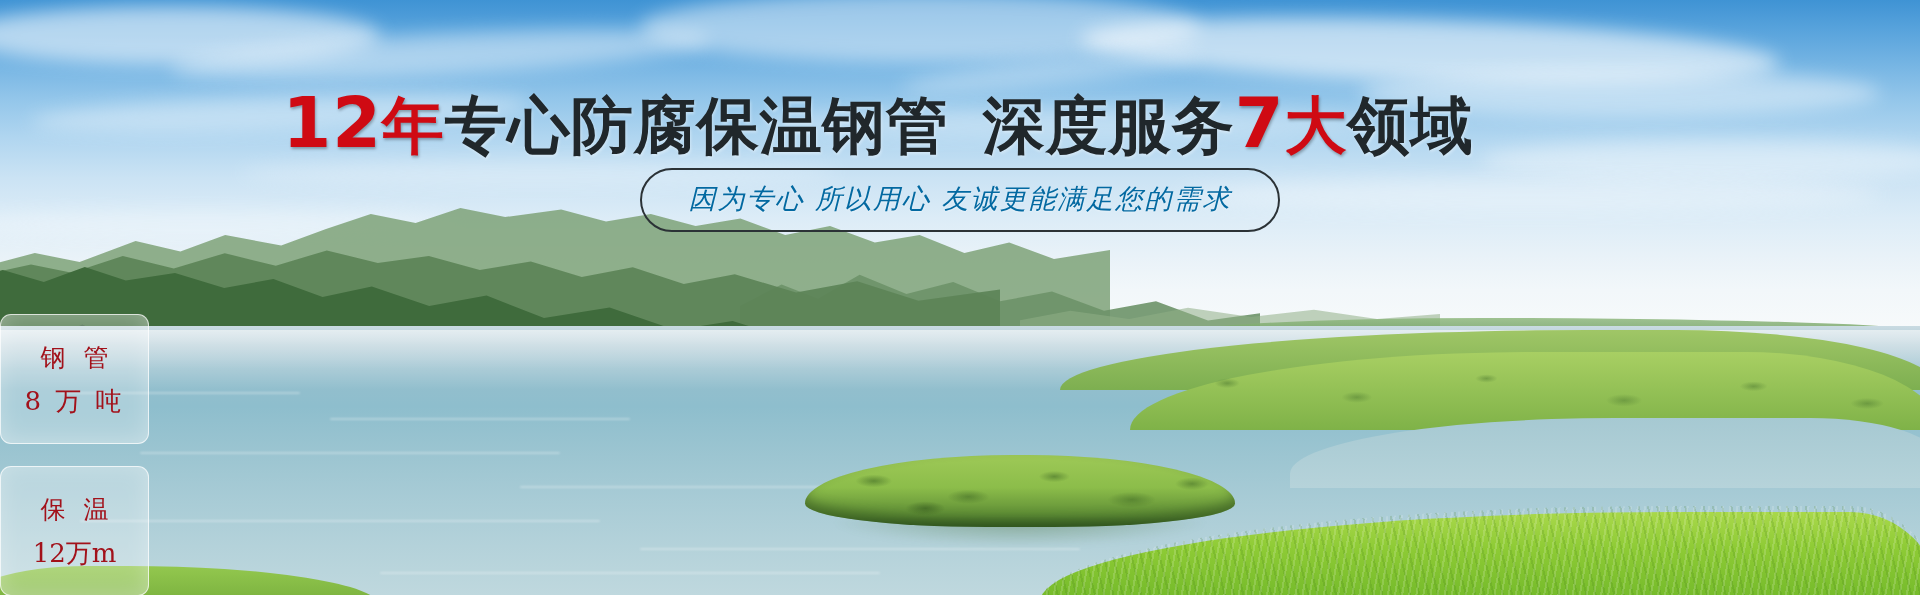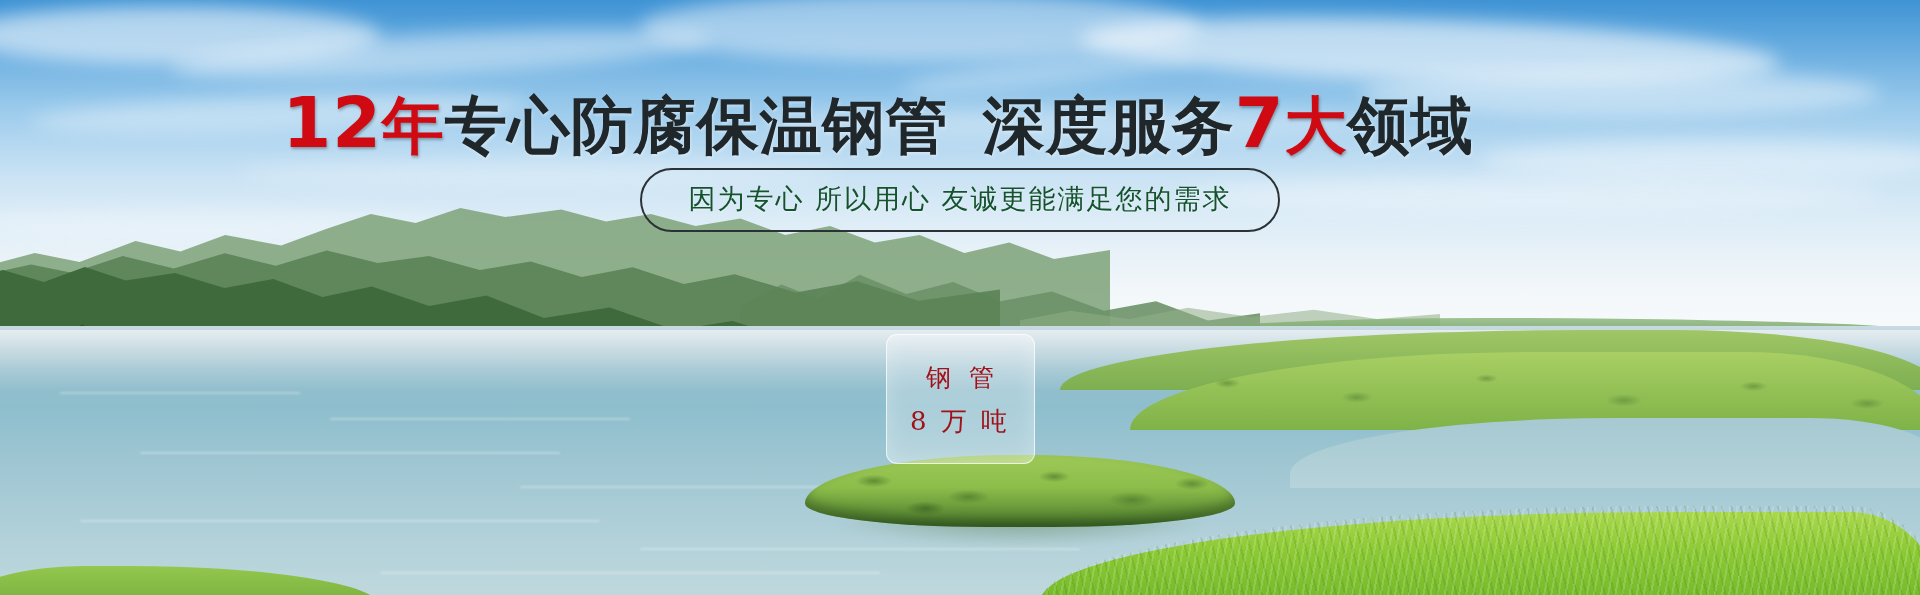--- a/index.html
+++ b/index.html
@@ -187,30 +187,31 @@
   .hl-num{font-size:70px;}
   .hl-gap{display:inline-block;width:34px;}
 
   
   .pill-wrap{position:absolute;left:0;top:168px;width:1920px;text-align:center;}
   .pill{
     display:inline-block;
     padding:11px 46px 13px;
     border:2px solid #2b3236;
     border-radius:34px;
-    font-size:27px;color:#14532d;letter-spacing:2px;
+    font-size:27px;color:#0369a1;letter-spacing:2px;
     white-space:nowrap;
     font-family:"DejaVu Sans","Liberation Sans",sans-serif;
     text-shadow:0 1px 2px rgba(255,255,255,.45);
+    font-style:italic;
   }
 
   
   .cards{
-    position:absolute;left:0;top:334px;width:1920px;
-    display:flex;justify-content:center;gap:22px;
+    position:absolute;left:0;top:314px;width:1920px;
+    display:flex;justify-content:center;gap:22px;flex-direction:column;
   }
   .card{
     width:147px;height:128px;
     border:1px solid rgba(255,255,255,.75);
     border-radius:11px;
     background:rgba(255,255,255,.26);
     display:flex;flex-direction:column;
     align-items:center;justify-content:center;
     gap:18px;
     box-shadow:inset 0 0 22px rgba(255,255,255,.28);
@@ -287,16 +288,20 @@
   </div>
 
   <div class="cards">
 
     <div class="card">
       <div class="card-label">钢 管</div>
       <div class="card-value v-space">8 万 吨</div>
     </div>
 
 
+    <div class="card">
+      <div class="card-label">保 温</div>
+      <div class="card-value">12万m</div>
+    </div>
 
   </div>
 
 </div>
 
 </body></html>

